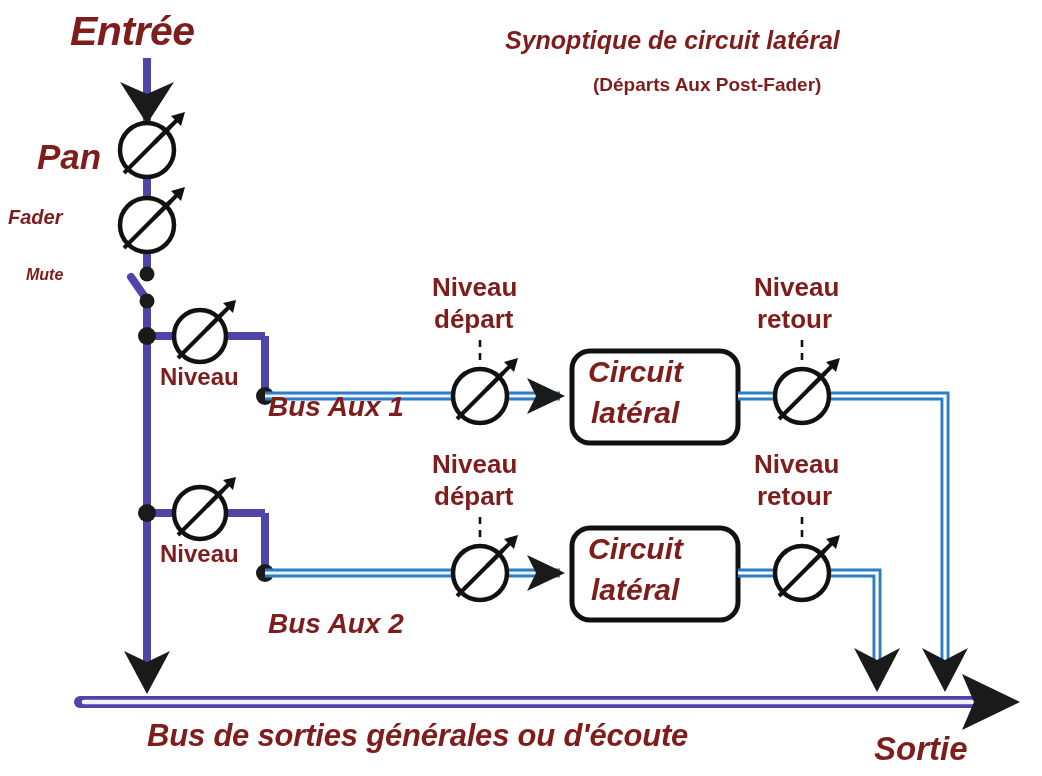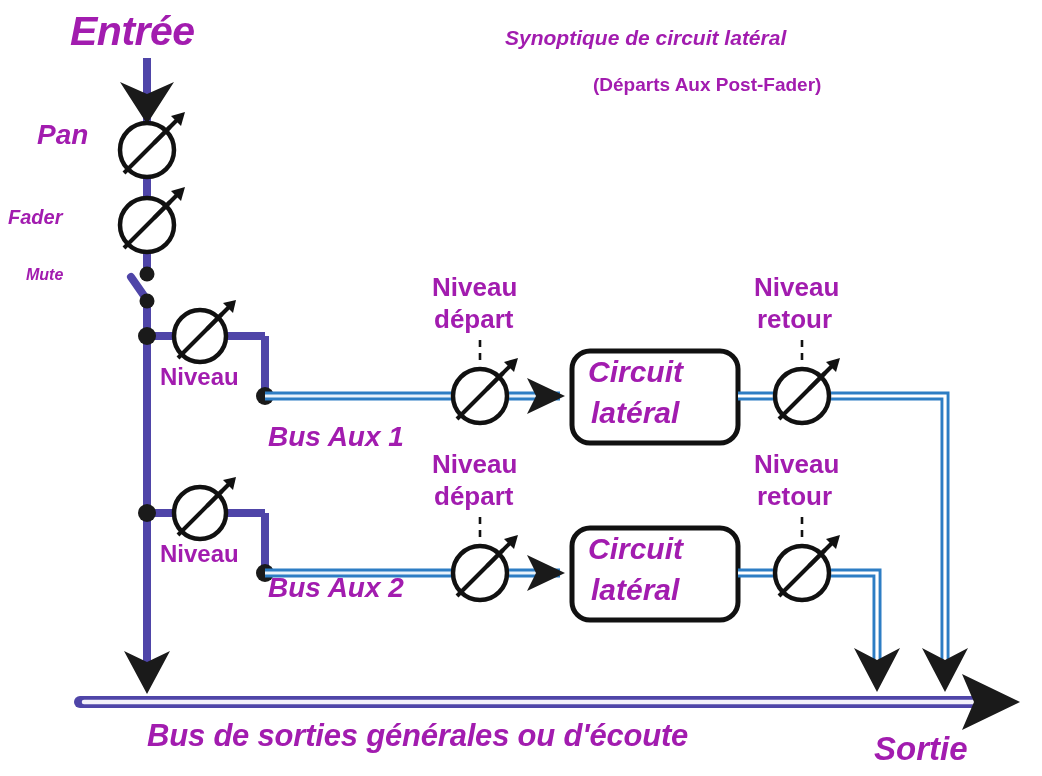--- a/index.html
+++ b/index.html
@@ -1,20 +1,20 @@
 <!DOCTYPE html>
 <html><head>
 <meta charset="utf-8">
 <style>
   html,body{margin:0;padding:0;background:#ffffff;}
   body{width:1042px;height:776px;overflow:hidden;
        font-family:"Liberation Sans", sans-serif;}
   #stage{position:relative;width:1042px;height:776px;background:#fff;}
   svg{position:absolute;left:0;top:0;}
-  .txt{position:absolute;white-space:nowrap;color:#a21caf;}
+  .txt{position:absolute;white-space:nowrap;color:#7f1d1d;}
   .bold-ital{font-weight:bold;font-style:italic;}
   .plain{font-weight:bold;font-style:normal;}
 </style>
 </head>
 <body>
 
 <div id="stage">
 
 <svg width="1042" height="776" viewBox="0 0 1042 776">
   <defs>
@@ -132,32 +132,32 @@
 
   <g>
     <line x1="80" y1="702" x2="975" y2="702" stroke="#4F45A8" stroke-width="12" stroke-linecap="round"></line>
     <line x1="84" y1="702" x2="975" y2="702" stroke="#F3F1FA" stroke-width="4.5" stroke-linecap="round"></line>
     <path d="M962,674 L1020,702 L962,730 L974,702 Z" fill="#1a1a1a"></path>
   </g>
 </svg>
 
 <div class="txt bold-ital" style="left:70px;top:8px;font-size:41px;letter-spacing:-0.5px;">Entrée</div>
 
-<div class="txt bold-ital" style="left:505px;top:26px;font-size:21px;">Synoptique de circuit latéral</div>
+<div class="txt bold-ital" style="left:505px;top:26px;font-size:25px;">Synoptique de circuit latéral</div>
 <div class="txt plain" style="left:593px;top:74px;font-size:19px;">(Départs Aux Post-Fader)</div>
 
-<div class="txt bold-ital" style="left:37px;top:119px;font-size:28px;">Pan</div>
+<div class="txt bold-ital" style="left:37px;top:137px;font-size:35px;">Pan</div>
 <div class="txt bold-ital" style="left:8px;top:206px;font-size:20px;">Fader</div>
 <div class="txt bold-ital" style="left:26px;top:266px;font-size:16px;">Mute</div>
 
 <div class="txt plain" style="left:160px;top:363px;font-size:24px;">Niveau</div>
 <div class="txt plain" style="left:160px;top:540px;font-size:24px;">Niveau</div>
 
-<div class="txt bold-ital" style="left:268px;top:421px;font-size:28px;">Bus Aux 1</div>
-<div class="txt bold-ital" style="left:268px;top:572px;font-size:28px;">Bus Aux 2</div>
+<div class="txt bold-ital" style="left:268px;top:391px;font-size:28px;">Bus Aux 1</div>
+<div class="txt bold-ital" style="left:268px;top:608px;font-size:28px;">Bus Aux 2</div>
 
 <div class="txt plain" style="left:432px;top:272px;font-size:26px;">Niveau</div>
 <div class="txt plain" style="left:434px;top:304px;font-size:26px;">départ</div>
 
 <div class="txt plain" style="left:432px;top:449px;font-size:26px;">Niveau</div>
 <div class="txt plain" style="left:434px;top:481px;font-size:26px;">départ</div>
 
 <div class="txt plain" style="left:754px;top:272px;font-size:26px;">Niveau</div>
 <div class="txt plain" style="left:757px;top:304px;font-size:26px;">retour</div>
 

